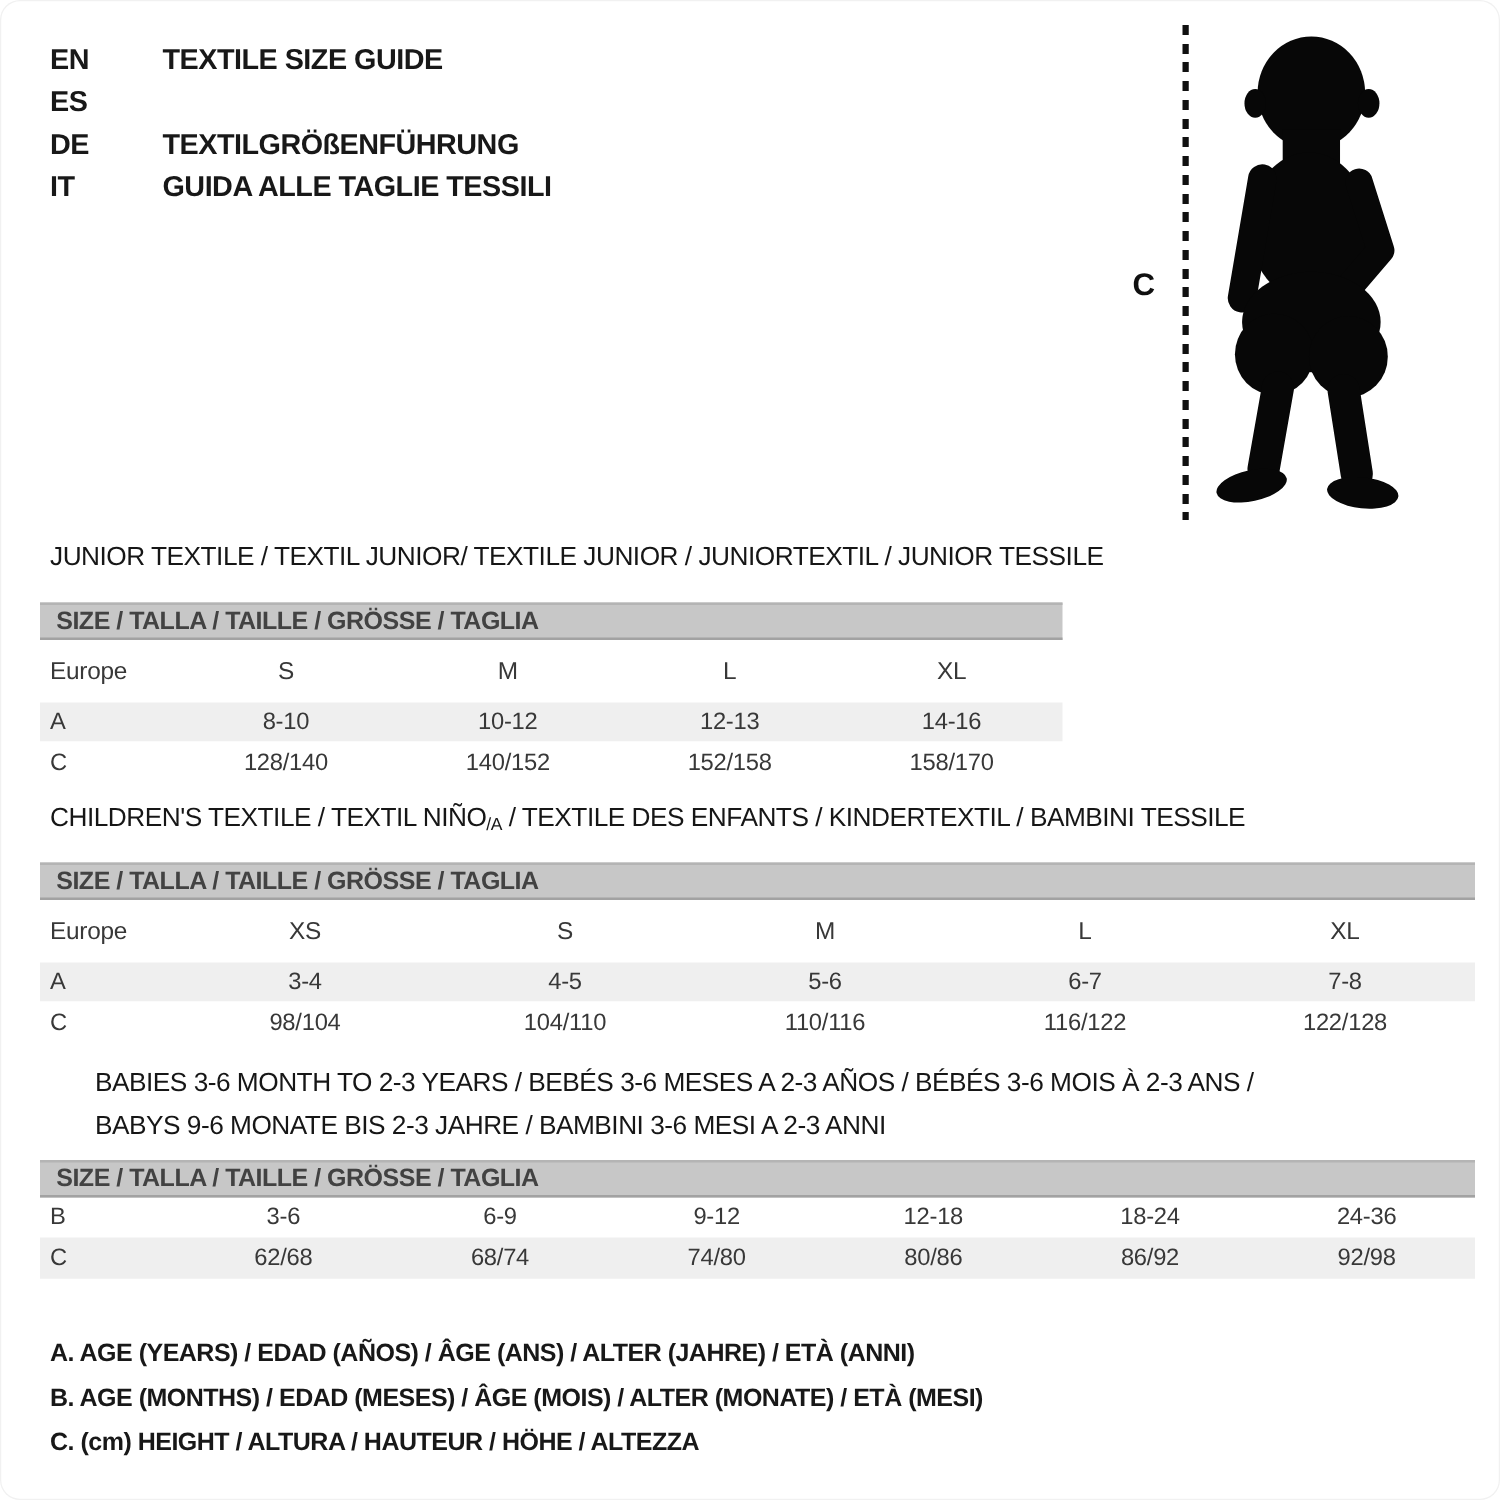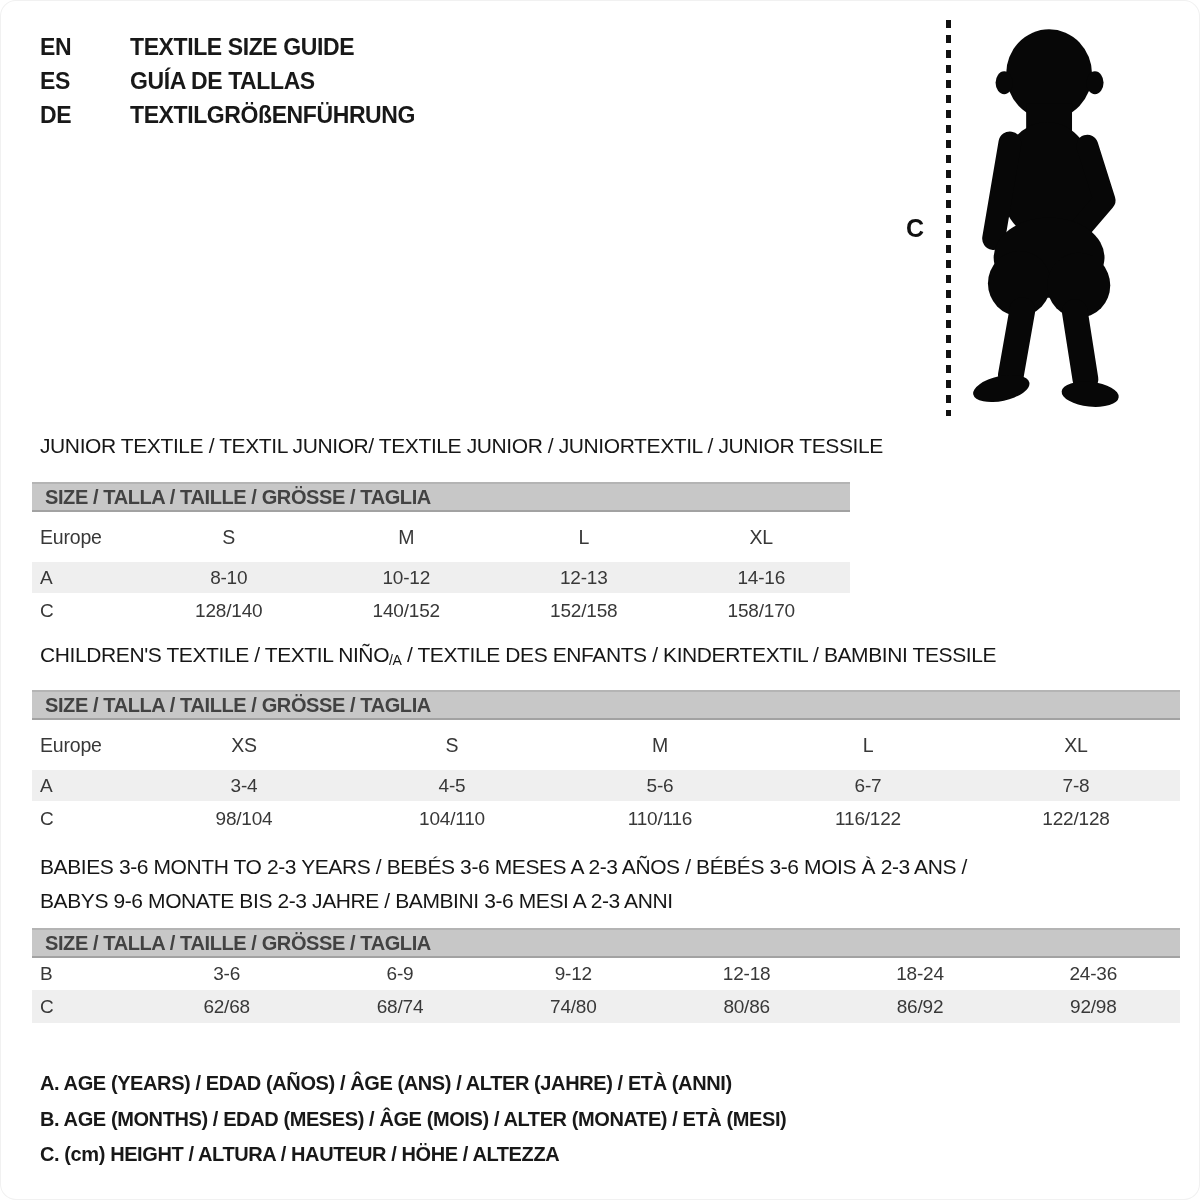--- a/index.html
+++ b/index.html
@@ -21,21 +21,21 @@
   }
   .dim-label { position:absolute; left:906px; top:214px; font-size:25px; font-weight:700; color:#101010; }
   .silhouette { position:absolute; left:965px; top:16px; width:172px; height:402px; }
 
   
   .sec-title {
     position:absolute; left:40px; font-size:21px; font-weight:400; letter-spacing:-0.4px;
     color:#161616; line-height:24px; white-space:nowrap;
   }
   .sec-title .subsize { font-size:14px; vertical-align:-3px; letter-spacing:-0.4px; }
-  .sec-title-multiline { line-height:34px; white-space:normal; width:1120px; }
+  .sec-title-multiline { line-height:34px; white-space:normal; width:1120px;margin-left:36px; }
 
   
   .size-table { position:absolute; left:32px; }
   .band {
     height:30px; box-sizing:border-box; background:#c7c7c7;
     border-top:2px solid #b4b4b4; border-bottom:2px solid #a2a2a2;
     display:flex; align-items:center; padding-left:13px;
     font-size:20px; font-weight:700; letter-spacing:-0.4px; color:#424242;
   }
   .trow { display:flex; align-items:center; font-size:19px; color:#383838; letter-spacing:-0.2px; }
@@ -57,25 +57,28 @@
 
 <div class="canvas">
 
   <div class="lang-block">
     <div class="lang-row">
       <span class="lang-code">EN</span>
       <span class="lang-label">TEXTILE SIZE GUIDE</span>
     </div>
     <div class="lang-row">
       <span class="lang-code">ES</span>
-      <span class="lang-label">GUÍA DE TALLAS</span>
     </div>
     <div class="lang-row">
       <span class="lang-code">DE</span>
       <span class="lang-label">TEXTILGRÖßENFÜHRUNG</span>
+    </div>
+    <div class="lang-row">
+      <span class="lang-code">IT</span>
+      <span class="lang-label">GUIDA ALLE TAGLIE TESSILI</span>
     </div>
   </div>
 
   <div class="measure-line"></div>
   <div class="dim-label">C</div>
   <svg class="silhouette" viewBox="0 0 180 405" aria-hidden="true">
     <g fill="#070707" stroke="#070707">
       <ellipse cx="88" cy="53" rx="45" ry="47" stroke="none"></ellipse>
       <ellipse cx="41" cy="62" rx="9" ry="12" stroke="none"></ellipse>
       <ellipse cx="136" cy="62" rx="9" ry="12" stroke="none"></ellipse>

